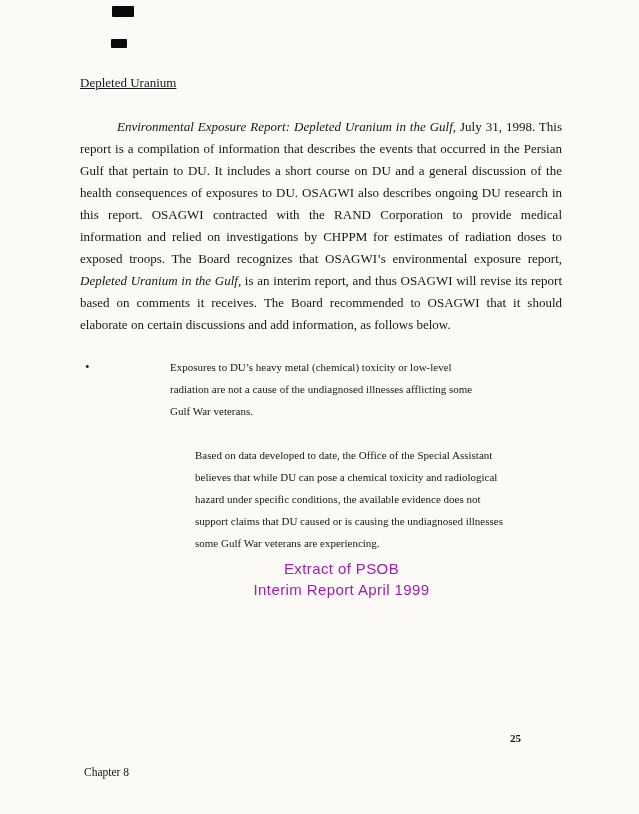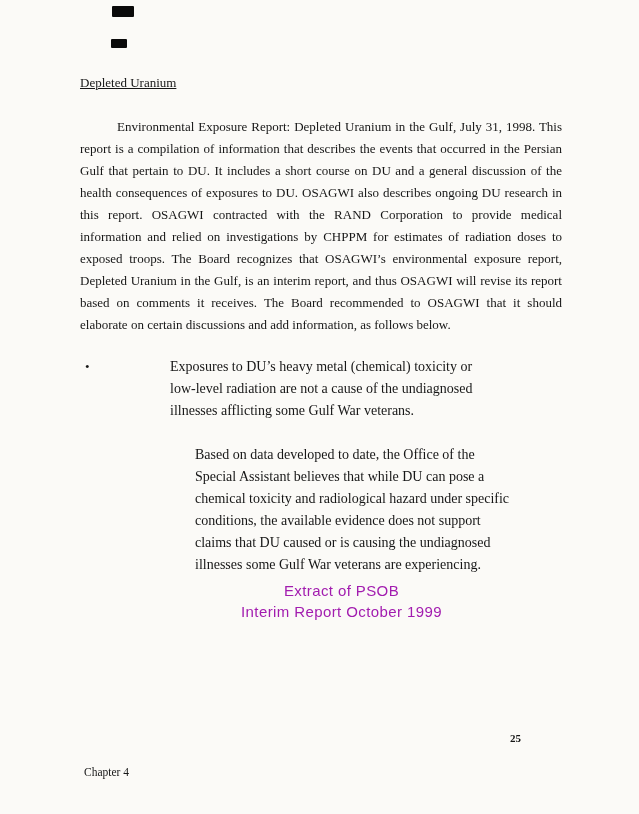--- a/index.html
+++ b/index.html
@@ -34,42 +34,42 @@
   }
   .bullet-item {
     position: relative;
     padding-left: 25px;
     width: 420px;
     font-size: 13px; line-height: 22px;
     margin-bottom: 14px;
     box-sizing: content-box;
   }
   .bullet-glyph { position: absolute; left: 5px; top: 0; }
-  .quote { font-size: 14px; line-height: 22px; margin: 0; }
+  .quote { font-size: 11px; line-height: 22px; margin: 0; }
   .quote-1 { margin-left: 90px;  width: 305px; margin-bottom: 22px; }
   .quote-2 { margin-left: 115px; width: 318px; margin-bottom: 4px; }
   .para2 { width: 482px; margin-bottom: 20px; }
 
   .closing {
     text-align: center;
     margin-left: 42px;
     font-family: "Liberation Sans", sans-serif;
     font-size: 15px; line-height: 21px;
     letter-spacing: 0.4px;
     color: #a21caf;
   }
   .footer-left {
     position: absolute; left: 84px; top: 766px;
     font-size: 11.5px;
   }
   .footer-right {
     position: absolute; left: 510px; top: 732px;
     font-size: 11px; font-weight: bold;
   }
-  .seg-italic { }
+  .seg-italic { font-style: italic; }
   .seg-underline { }
 </style>
 </head>
 <body>
 
 <div class="page">
 
   <div class="artifact artifact-1"></div>
   <div class="artifact artifact-2"></div>
 
@@ -81,19 +81,19 @@
     <span class="bullet-glyph">•</span>
   </div>
 
   <p class="quote quote-1">Exposures to DU’s heavy metal (chemical) toxicity or low-level radiation are not a cause of the undiagnosed illnesses afflicting some Gulf War veterans.</p>
 
 
   <p class="quote quote-2">Based on data developed to date, the Office of the Special Assistant believes that while DU can pose a chemical toxicity and radiological hazard under specific conditions, the available evidence does not support claims that DU caused or is causing the undiagnosed illnesses some Gulf War veterans are experiencing.</p>
 
   <div class="closing">
     <div>Extract of PSOB</div>
-    <div>Interim Report October 1999</div>
+    <div>Interim Report April 1999</div>
   </div>
 
-  <span class="footer-left">Chapter 4</span>
+  <span class="footer-left">Chapter 8</span>
   <span class="footer-right">25</span>
 
 </div>
 
 </body></html>

